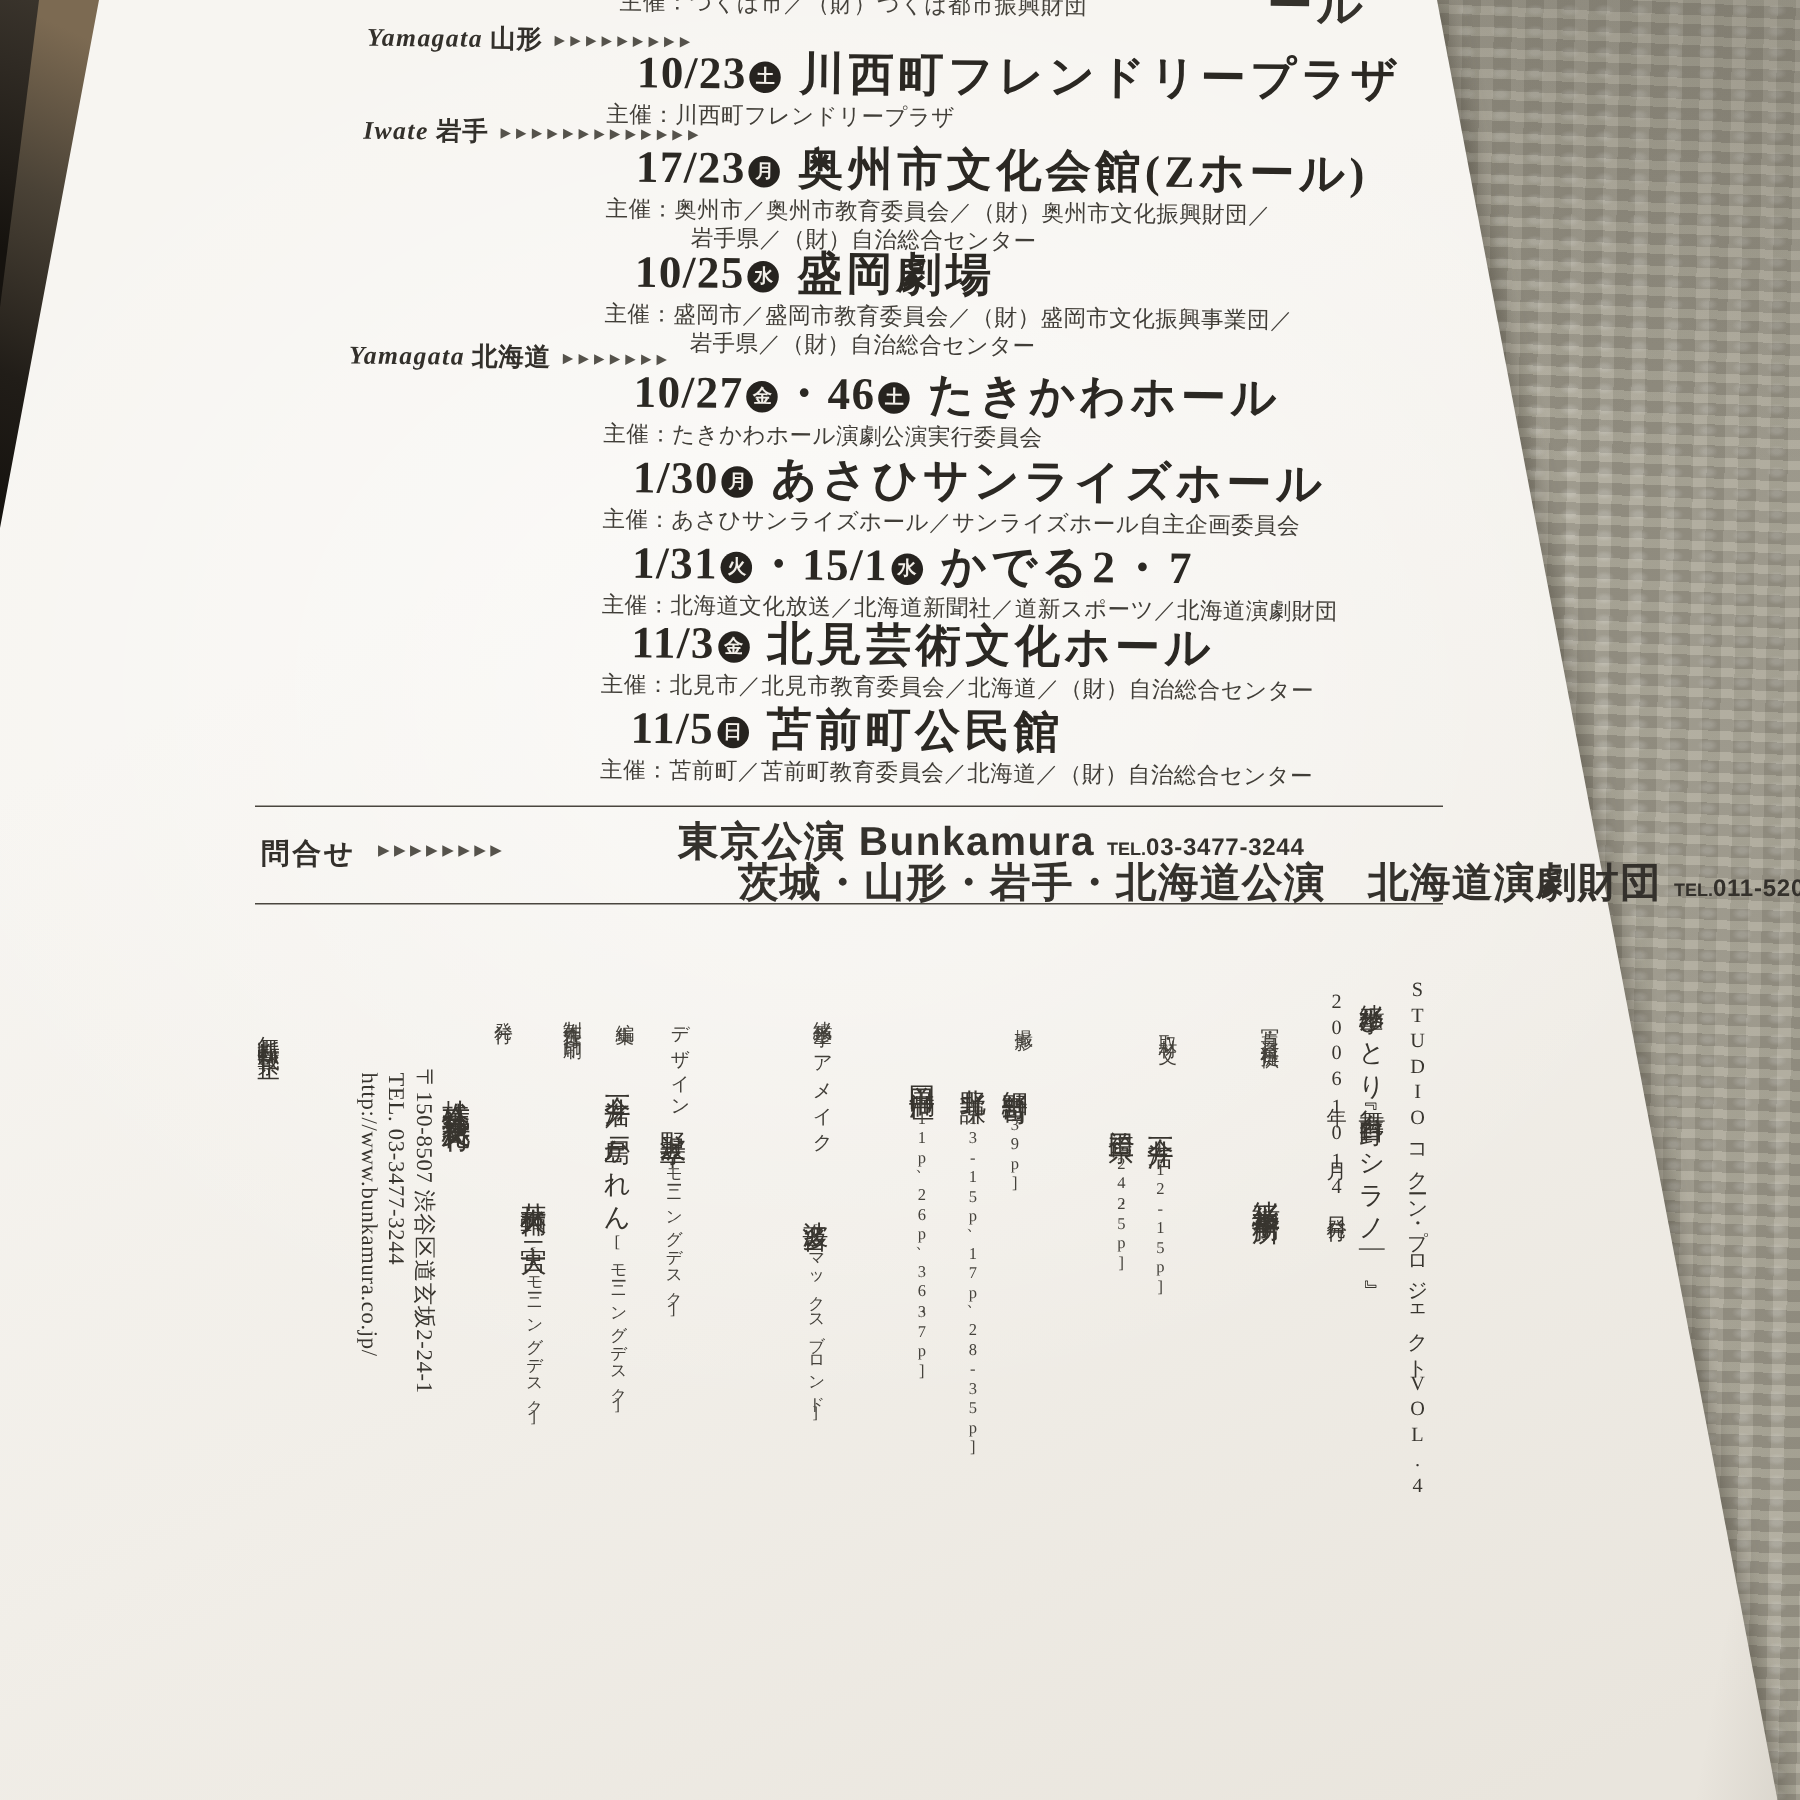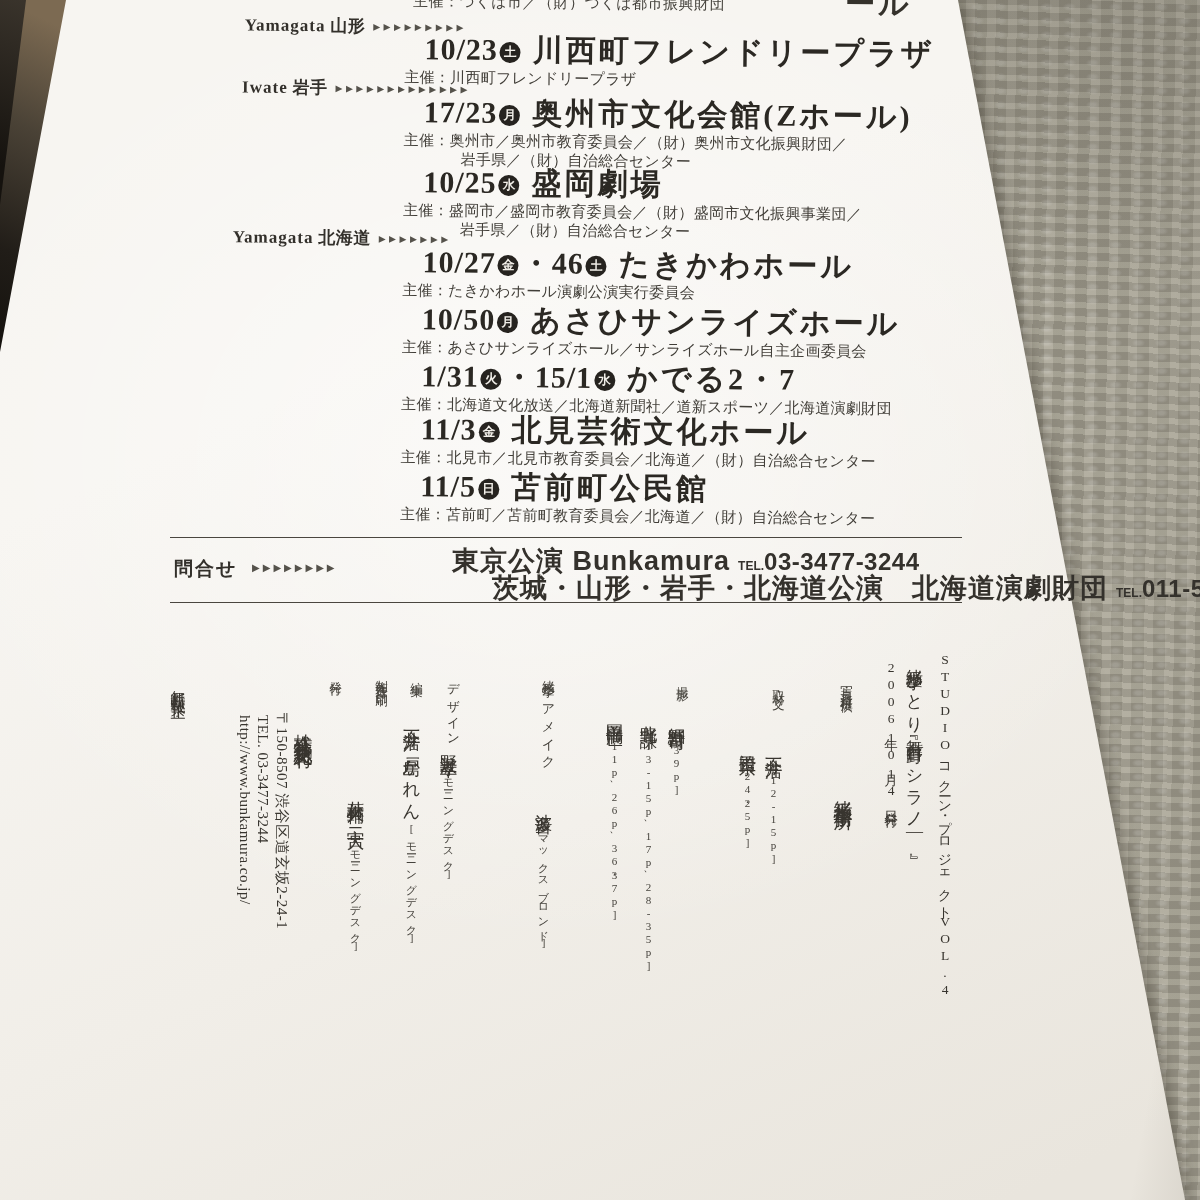--- a/index.html
+++ b/index.html
@@ -32,40 +32,40 @@
       linear-gradient(155deg,#f7f5f1 30%, #f1eee8 62%, #e9e5dd 95%);}
   .page-edge-shadow{position:absolute;inset:0;pointer-events:none;
     clip-path:polygon(62px 0, 958px 0, 1185px 1200px, 0 1200px, 0 345px);
     background:linear-gradient(100deg, rgba(90,80,65,.18), rgba(0,0,0,0) 4%),
                linear-gradient(280deg, rgba(90,80,65,.12), rgba(0,0,0,0) 5%);}
   
   .schedule{position:absolute;left:0;top:0;width:1100px;transform:rotate(.55deg);transform-origin:300px 0;}
   .partial-sponsor{position:absolute;left:413px;top:-9px;font-size:15px;color:#45423c;letter-spacing:.5px;white-space:nowrap;}
   .venue-frag{position:absolute;left:845px;top:-22px;font-size:30px;font-weight:700;color:#35322c;letter-spacing:3px;white-space:nowrap;}
   .sec-head{position:absolute;font-size:17px;font-weight:700;color:#33302b;white-space:nowrap;letter-spacing:.5px;}
-  .sec-head .en{letter-spacing:1px;}
+  .sec-head .en{font-style:italic;letter-spacing:1px;}
   .arrows{font-size:9px;color:#55524b;letter-spacing:3.5px;vertical-align:2px;padding-left:8px;font-family:"DejaVu Sans",sans-serif;}
   .event{position:absolute;left:405px;white-space:nowrap;}
   .dline{margin-left:20px;font-size:30px;font-weight:700;line-height:1;color:#2b2823;letter-spacing:1px;}
   .dline .venue{letter-spacing:3px;padding-left:10px;}
   .wd{display:inline-block;width:21px;height:21px;border-radius:50%;background:#26231f;color:#f2efe9;
       font-size:12.5px;line-height:21px;text-align:center;vertical-align:4px;margin:0 2px;font-weight:600;letter-spacing:0;}
   .sp{font-size:15px;color:#413e38;line-height:1.25;margin-top:4px;letter-spacing:.3px;}
   .sp.cont{margin-left:57px;margin-top:0;}
   
   .contact{position:absolute;left:170px;top:537px;width:792px;height:64px;
     border-top:1.5px solid #4a463f;border-bottom:1.5px solid #4a463f;
     font-family:"Liberation Sans","DejaVu Sans",sans-serif;}
   .contact .lab{position:absolute;left:4px;top:18px;font-size:19px;font-weight:700;color:#33302b;
     font-family:"Liberation Serif","DejaVu Serif",serif;letter-spacing:2px;}
   .contact .arr{position:absolute;left:82px;top:24px;font-size:10px;color:#55524b;letter-spacing:3px;}
   .c-line{position:absolute;left:282px;white-space:nowrap;color:#34312c;font-weight:600;}
   .c-line .txt{font-size:27px;letter-spacing:1px;}
   .c-line .tel-lab{font-size:12px;padding-left:8px;letter-spacing:0;}
-  .c-line .tel{font-size:24px;letter-spacing:.5px;}
+  .c-line .tel{font-size:16px;letter-spacing:.5px;}
   .c1{top:5px;} .c2{top:32px;margin-left:40px;}
   
   .v{position:absolute;writing-mode:vertical-rl;line-height:1;letter-spacing:2px;color:#38352f;white-space:nowrap;}
   .v.lab{font-size:12.5px;color:#43403a;letter-spacing:2.5px;}
   .v.name{font-size:17.5px;}
   .v.big{font-size:19px;}
   .v .note{font-size:11px;padding-top:9px;letter-spacing:1px;text-orientation:upright;color:#45423c;}
   .upright{text-orientation:upright;}
   .sideways{text-orientation:sideways;letter-spacing:.5px;}
 </style>
@@ -127,21 +127,21 @@
 
   <div class="event" style="top:246px">
     <div class="dline">
       <span>10/27</span><span class="wd">金</span><span>・46</span><span class="wd">土</span><span class="venue">たきかわホール</span>
     </div>
     <div class="sp">主催：たきかわホール演劇公演実行委員会</div>
   </div>
 
   <div class="event" style="top:303px">
     <div class="dline">
-      <span>10/50</span><span class="wd">月</span><span class="venue">あさひサンライズホール</span>
+      <span>1/30</span><span class="wd">月</span><span class="venue">あさひサンライズホール</span>
     </div>
     <div class="sp">主催：あさひサンライズホール／サンライズホール自主企画委員会</div>
   </div>
 
   <div class="event" style="top:360px">
     <div class="dline">
       <span>1/31</span><span class="wd">火</span><span>・15/1</span><span class="wd">水</span><span class="venue">かでる2・7</span>
     </div>
     <div class="sp">主催：北海道文化放送／北海道新聞社／道新スポーツ／北海道演劇財団</div>
   </div>

